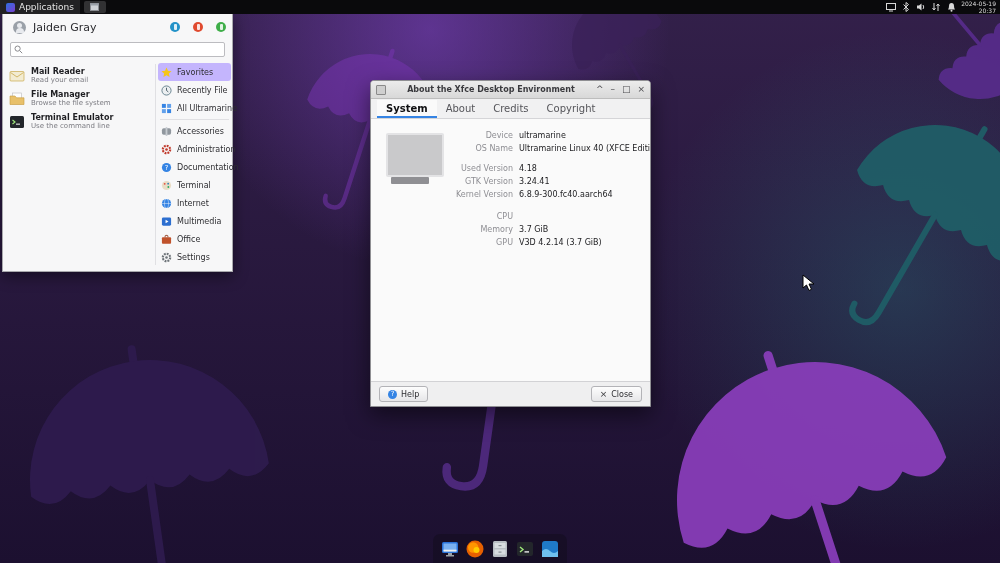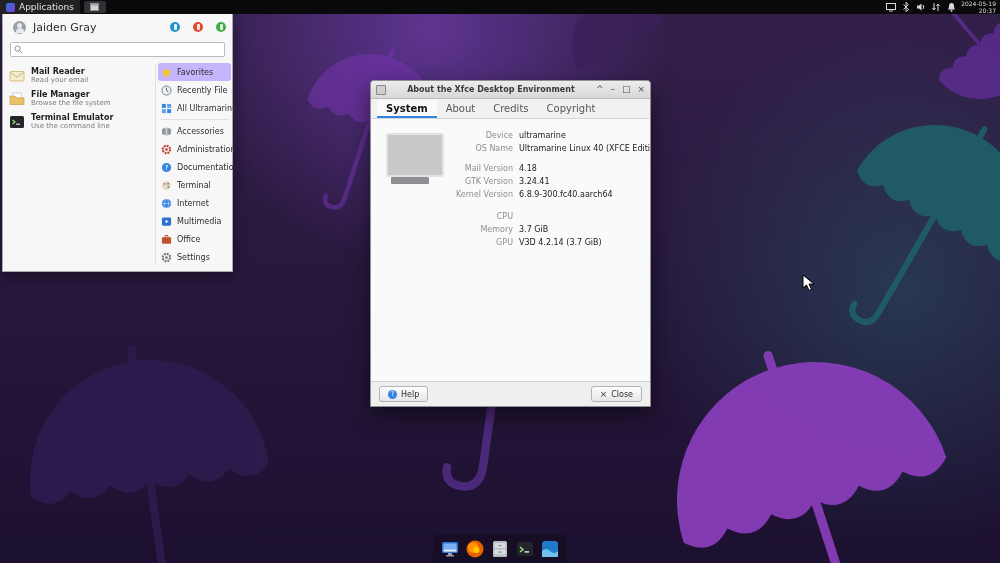--- a/index.html
+++ b/index.html
@@ -359,21 +359,21 @@
       <div class="fields">
         <div class="frow">
           <span class="f-label">Device</span>
           <span class="f-value">ultramarine</span>
         </div>
         <div class="frow">
           <span class="f-label">OS Name</span>
           <span class="f-value">Ultramarine Linux 40 (XFCE Edition)</span>
         </div>
         <div class="frow gap7">
-          <span class="f-label">Mail Version</span>
+          <span class="f-label">Used Version</span>
           <span class="f-value">4.18</span>
         </div>
         <div class="frow">
           <span class="f-label">GTK Version</span>
           <span class="f-value">3.24.41</span>
         </div>
         <div class="frow">
           <span class="f-label">Kernel Version</span>
           <span class="f-value">6.8.9-300.fc40.aarch64</span>
         </div>

